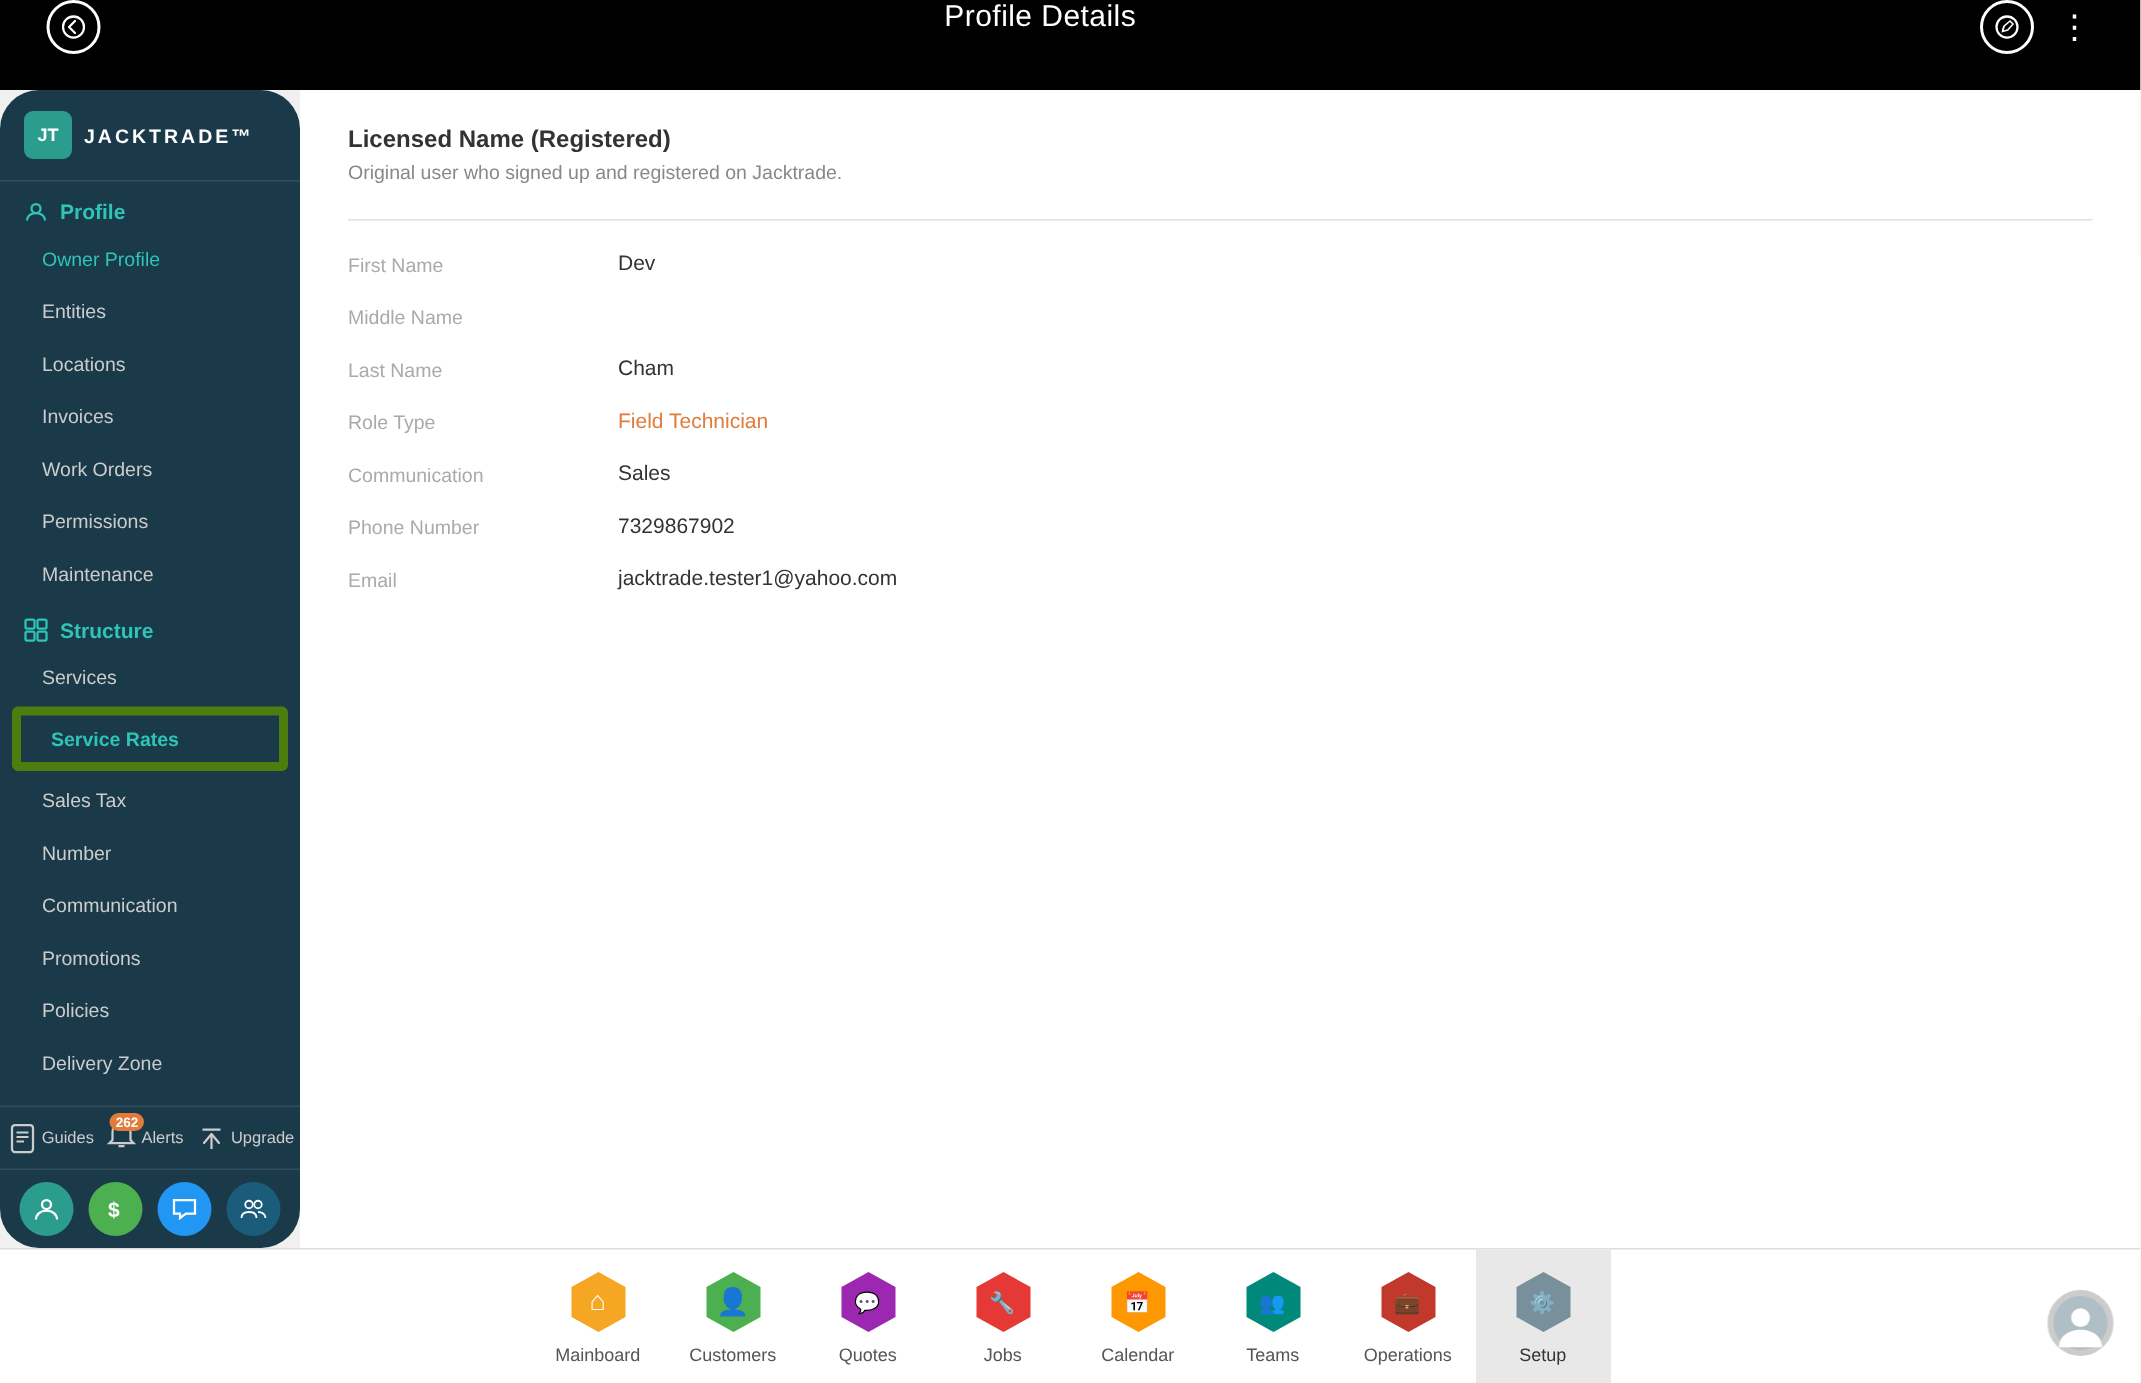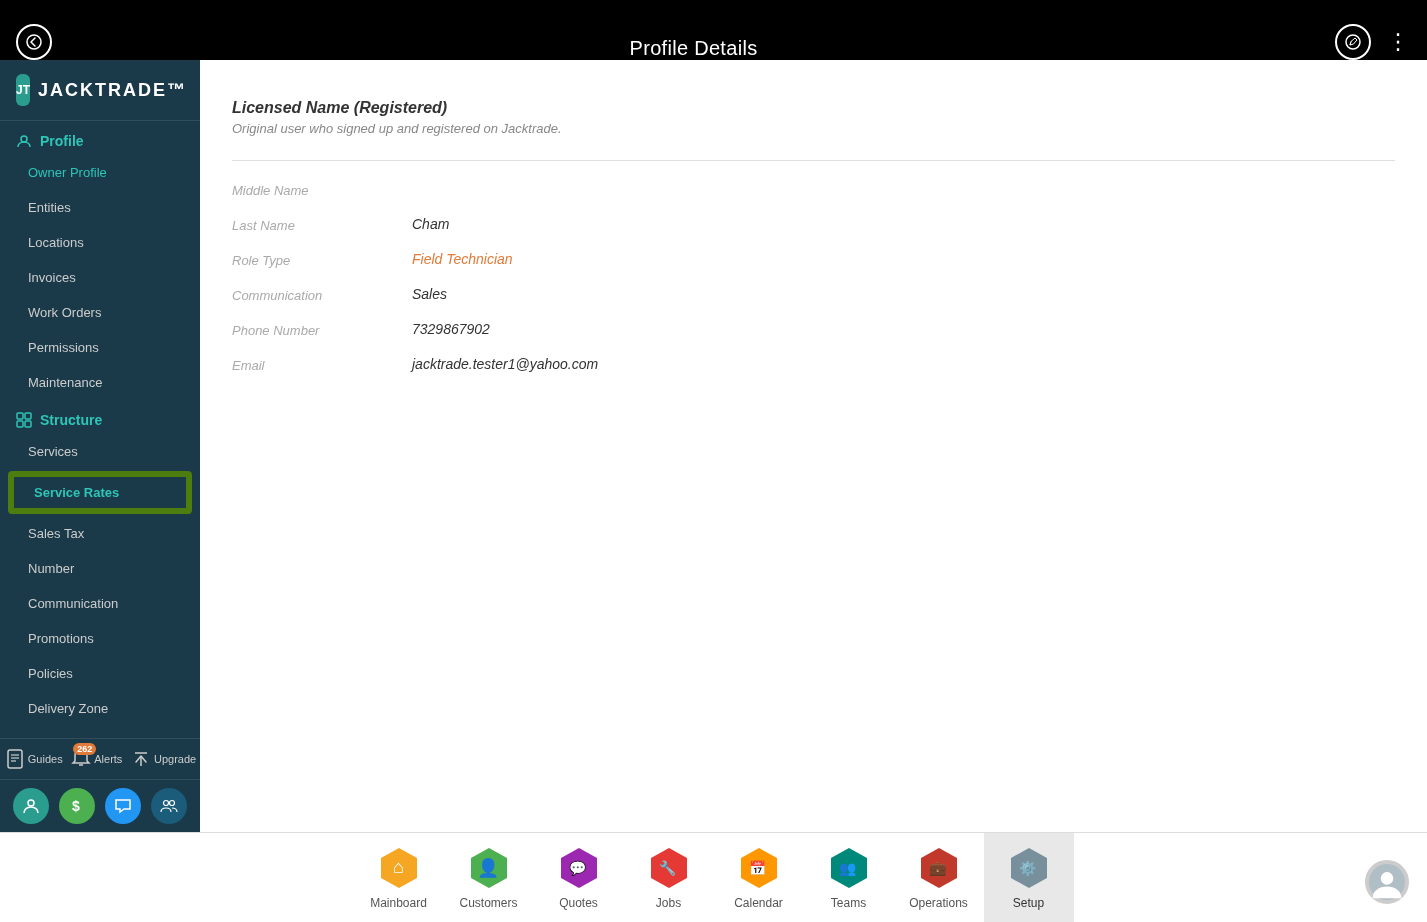--- a/index.html
+++ b/index.html
@@ -4,23 +4,23 @@
   <style>
     * { box-sizing: border-box; margin: 0; padding: 0; }
     body { font-family: 'Segoe UI', Arial, sans-serif; background: #f0f0f0; display: flex; flex-direction: column; height: 922px; overflow: hidden; }
 
     
     .top-header {
       background: #000;
       color: #fff;
       height: 60px;
       display: flex;
-      align-items: flex-end;
+      align-items: flex-start;
       justify-content: space-between;
-      padding: 0 16px;
+      padding: 0 31px;
       flex-shrink: 0;
       gap: 24px;
     }
     .top-header .back-btn {
       width: 36px; height: 36px;
       border-radius: 50%;
       border: 2px solid #fff;
       display: flex; align-items: center; justify-content: center;
       cursor: pointer;
       color: #fff;
@@ -59,37 +59,38 @@
 
     
     .sidebar {
       width: 200px;
       background: #1a3a4a;
       color: #fff;
       display: flex;
       flex-direction: column;
       flex-shrink: 0;
       overflow: hidden;
+      border-radius: 26px;
     }
     .sidebar-logo {
       padding: 14px 16px;
       display: flex;
       align-items: center;
       gap: 8px;
       border-bottom: 1px solid rgba(255,255,255,0.1);
     }
     .logo-icon {
       width: 32px; height: 32px;
       background: #2a9d8f;
       border-radius: 6px;
       display: flex; align-items: center; justify-content: center;
       font-size: 12px; font-weight: bold; color: #fff;
     }
     .logo-text {
-      font-size: 18px;
+      font-size: 13px;
       font-weight: bold;
       letter-spacing: 2px;
       color: #fff;
     }
 
     .sidebar-scroll {
       flex: 1;
       overflow-y: auto;
       scrollbar-width: thin;
       scrollbar-color: rgba(255,255,255,0.2) transparent;
@@ -177,22 +178,21 @@
     .user-icon-btn.teal { background: #2a9d8f; }
     .user-icon-btn.green { background: #4caf50; }
     .user-icon-btn.blue { background: #2196f3; }
     .user-icon-btn.dark { background: #1a5c7a; }
 
     
     .content-area {
       flex: 1;
       background: #fff;
       overflow-y: auto;
-      padding: 39px 32px;
-      font-style: italic;
+      padding: 25px 32px;
     }
 
     .profile-section-title {
       font-size: 16px;
       font-weight: 700;
       color: #333;
       margin-bottom: 4px;
     }
     .profile-section-subtitle {
       font-size: 13px;
@@ -410,20 +410,24 @@
       </div>
     </div>
   </div>
 
   <div class="content-area">
     <div class="profile-section-title">Licensed Name (Registered)</div>
     <div class="profile-section-subtitle">Original user who signed up and registered on Jacktrade.</div>
     <hr class="profile-divider">
 
     <div class="field-row">
+      <span class="field-label">First Name</span>
+      <span class="field-value">Dev</span>
+    </div>
+    <div class="field-row">
       <span class="field-label">Middle Name</span>
       <span class="field-value"></span>
     </div>
     <div class="field-row">
       <span class="field-label">Last Name</span>
       <span class="field-value">Cham</span>
     </div>
     <div class="field-row">
       <span class="field-label">Role Type</span>
       <span class="field-value highlight">Field Technician</span>

